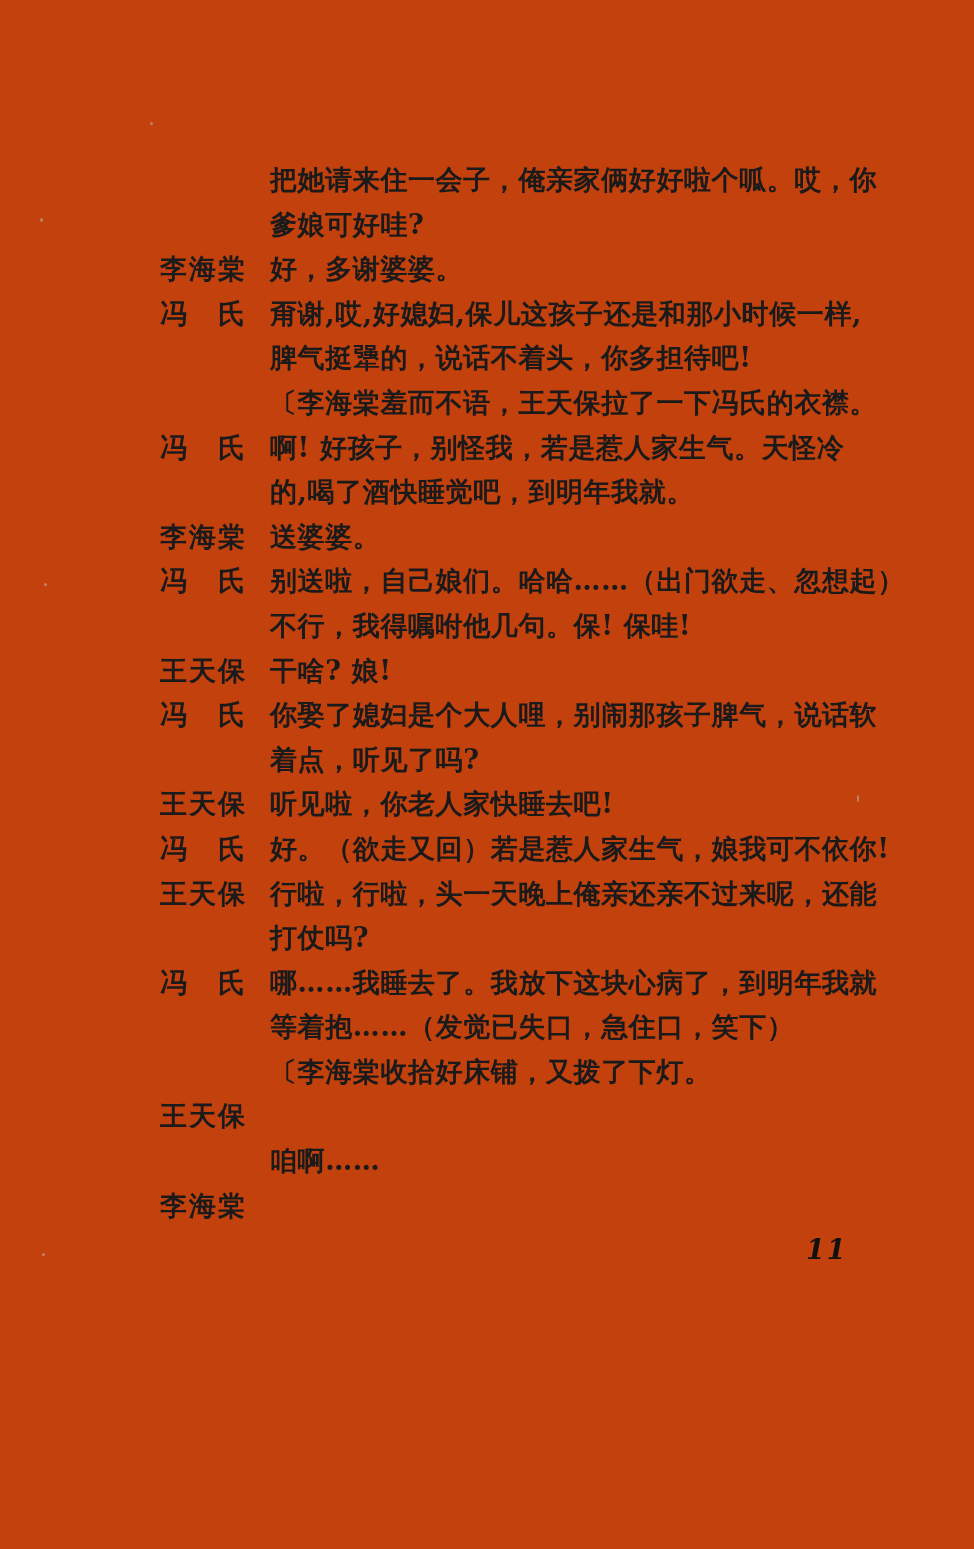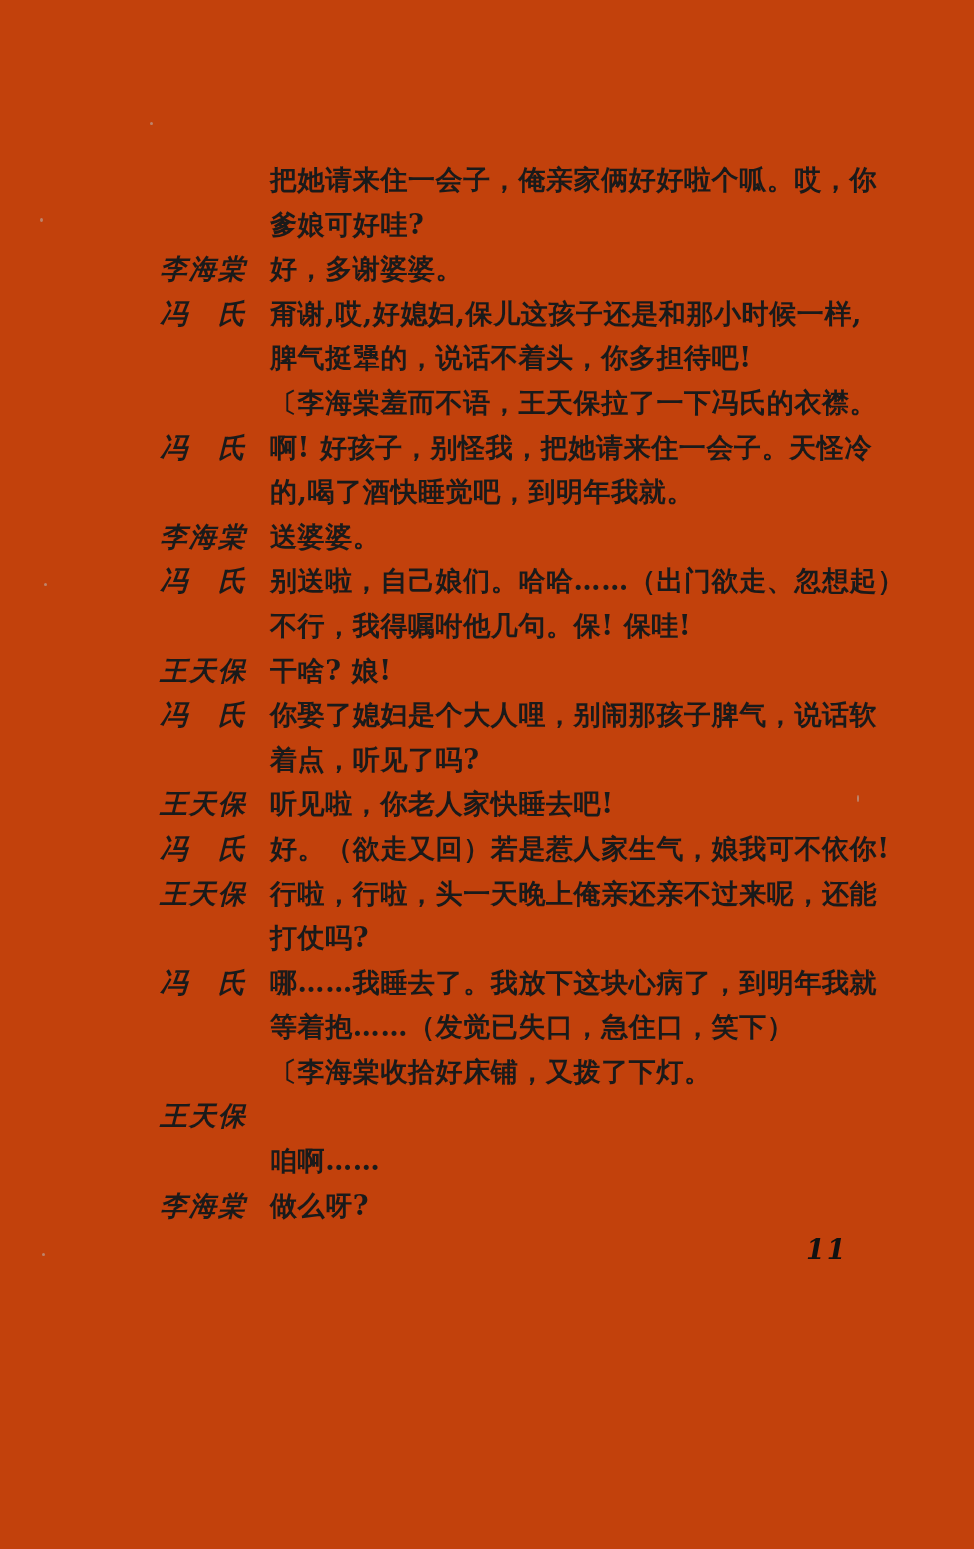--- a/index.html
+++ b/index.html
@@ -22,21 +22,20 @@
     display: flex;
     line-height: 44.6px;
     font-size: 27px;
     font-weight: 700;
   }
   .speaker {
     width: 110px;
     flex-shrink: 0;
     letter-spacing: 2px;
     white-space: nowrap;
-    font-style: italic;
   }
   .text {
     flex: 1;
     letter-spacing: 0.6px;
     white-space: nowrap;
   }
   .page-number {
     position: absolute;
     left: 806px;
     top: 1234px;
@@ -114,21 +113,21 @@
       <span class="text">脾气挺犟的，说话不着头，你多担待吧!</span>
     </div>
 
     <div class="row">
       <span class="speaker"></span>
       <span class="text">〔李海棠羞而不语，王天保拉了一下冯氏的衣襟。</span>
     </div>
 
     <div class="row">
       <span class="speaker">冯　氏</span>
-      <span class="text">啊! 好孩子，别怪我，把她请来住一会子。天怪冷</span>
+      <span class="text">啊! 好孩子，别怪我，若是惹人家生气。天怪冷</span>
     </div>
 
     <div class="row">
       <span class="speaker"></span>
       <span class="text">的,喝了酒快睡觉吧，到明年我就。</span>
     </div>
 
     <div class="row">
       <span class="speaker">李海棠</span>
       <span class="text">送婆婆。</span>
@@ -198,21 +197,20 @@
       <span class="speaker">王天保</span>
     </div>
 
     <div class="row">
       <span class="speaker"></span>
       <span class="text">咱啊……</span>
     </div>
 
     <div class="row">
       <span class="speaker">李海棠</span>
-      <span class="text">做么呀?</span>
     </div>
   </div>
 
   <div class="page-number">11</div>
 
   <div class="speck s1"></div>
   <div class="speck s2"></div>
   <div class="speck s3"></div>
   <div class="speck s4"></div>
   <div class="speck s5"></div>

